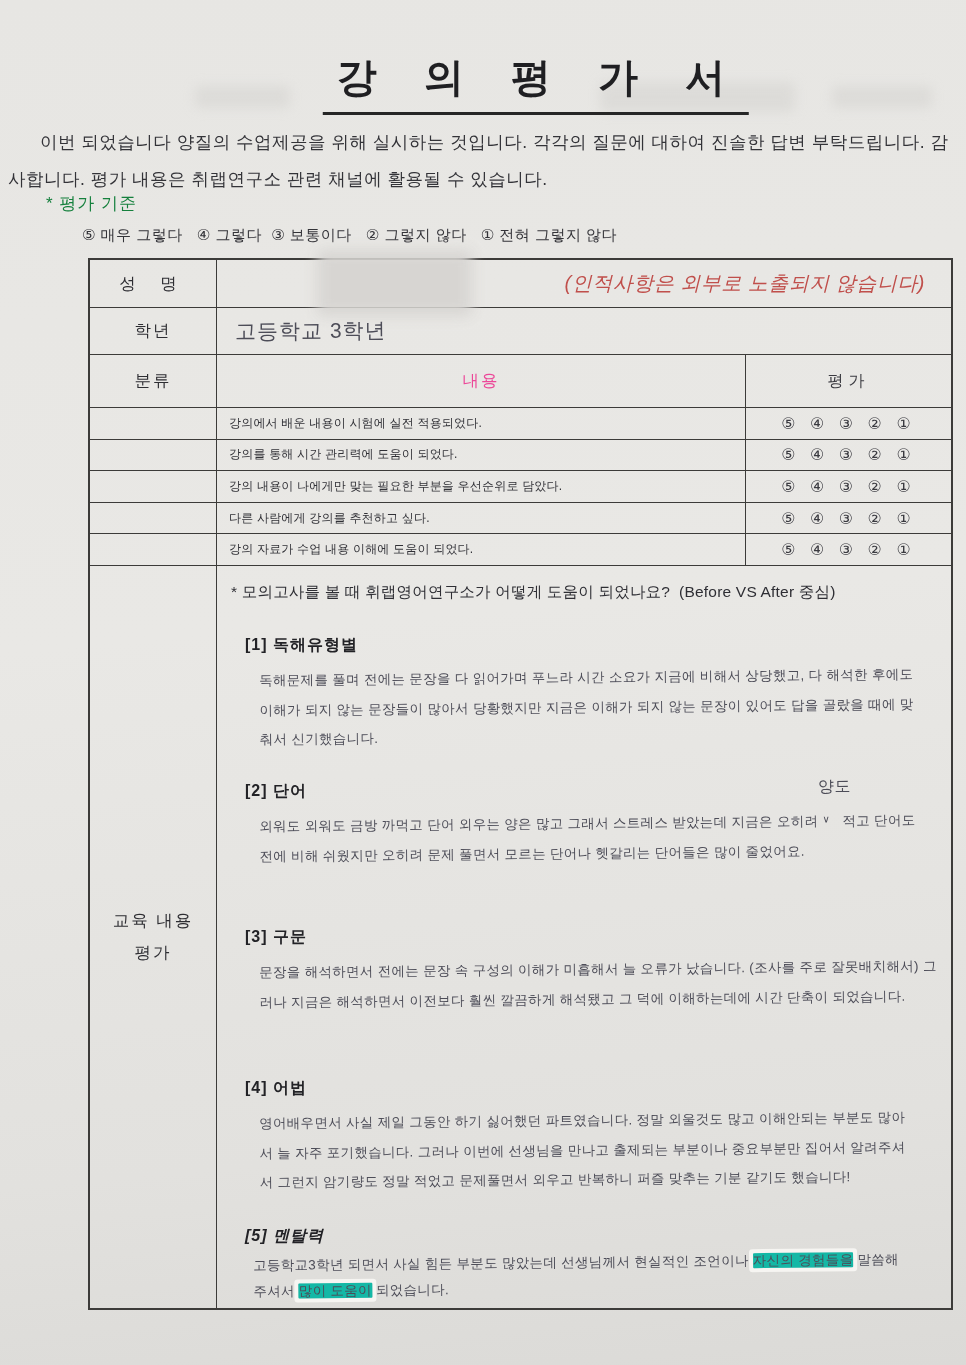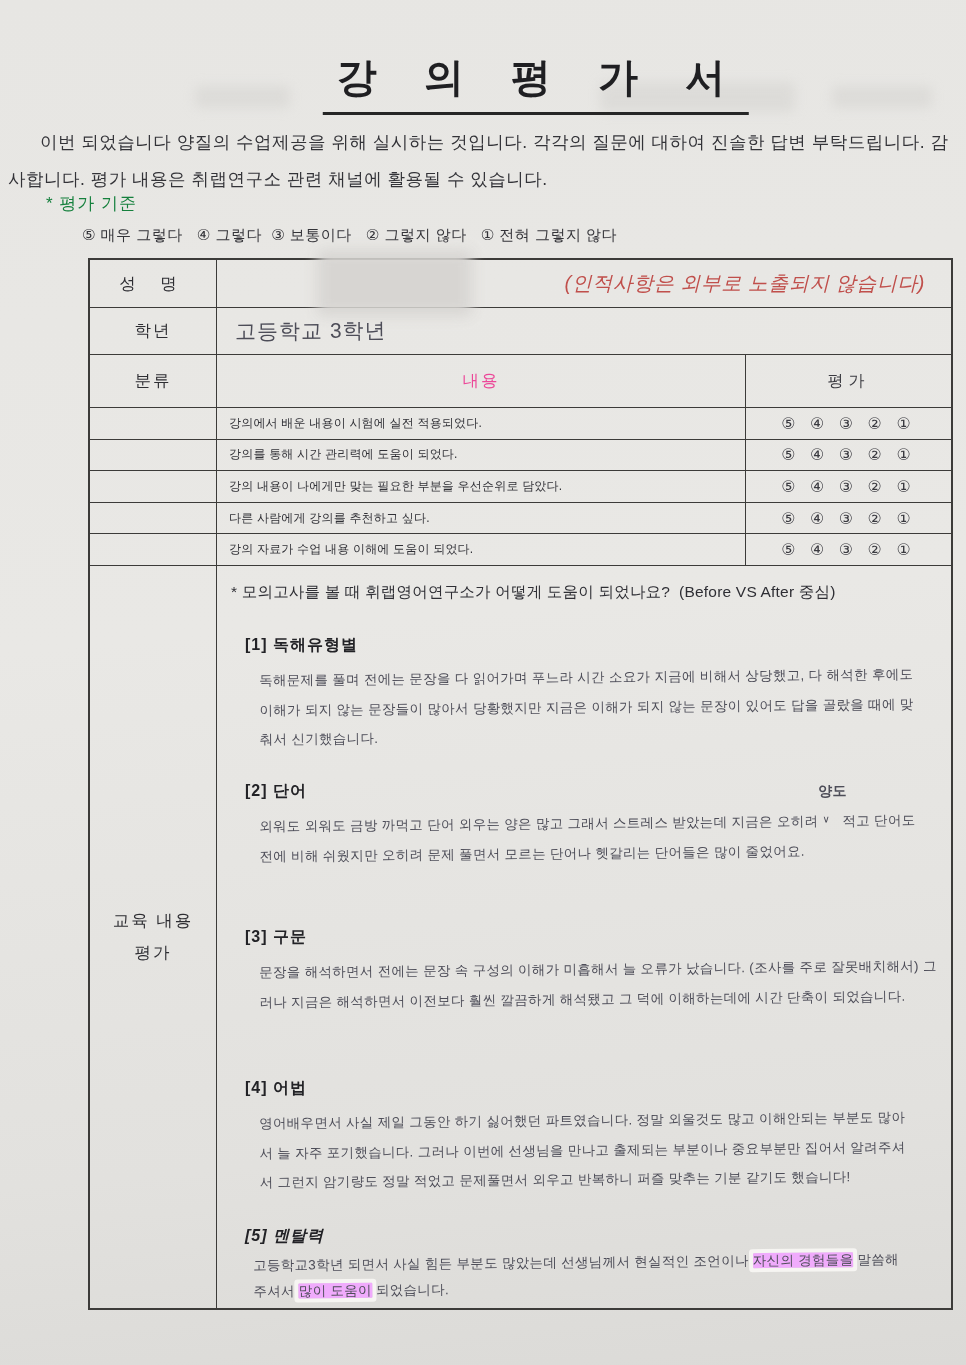--- a/index.html
+++ b/index.html
@@ -70,22 +70,22 @@
   .ans-h { font-weight:bold; font-size:16px; color:#222226; letter-spacing:1px; margin-left:14px; }
   .h1 { margin-top:32px; } .h2 { margin-top:26px; } .h3 { margin-top:56px; }
   .h4 { margin-top:60px; } .h5 { margin-top:28px;font-style:italic; }
   .ans-t {
     margin:10px 10px 0 28px; font-size:13.5px; line-height:2.2; letter-spacing:.3px;
     color:#4d4d58; transform:rotate(-.55deg); transform-origin:left top; width:93%;
   }
   .ans-t.tight { line-height:1.9; margin-top:6px; margin-left:22px; }
   .ins-wrap { position:relative; display:inline-block; width:16px; height:1em; vertical-align:baseline; }
   .ins-wrap::after { content:"∨"; position:absolute; left:0; top:-4px; font-size:10px; color:#4d4d58; }
-  .ins-word { position:absolute; left:-4px; bottom:1.35em; font-size:14px; white-space:nowrap; color:#4d4d58;font-weight:bold; }
-  .tape { background:#f0abfc; box-shadow:0 0 0 4px #f6f5f2; border-radius:1px; }
+  .ins-word { position:absolute; left:-4px; bottom:1.35em; font-size:16px; white-space:nowrap; color:#4d4d58; }
+  .tape { background:#14b8a6; box-shadow:0 0 0 4px #f6f5f2; border-radius:1px; }
 </style>
 </head>
 <body>
 
 <div class="paper">
 
   <div class="smudge" style="left:195px; top:86px; width:95px; height:22px;"></div>
   <div class="smudge" style="left:600px; top:82px; width:195px; height:30px;"></div>
   <div class="smudge" style="left:832px; top:86px; width:100px; height:22px;"></div>
 

